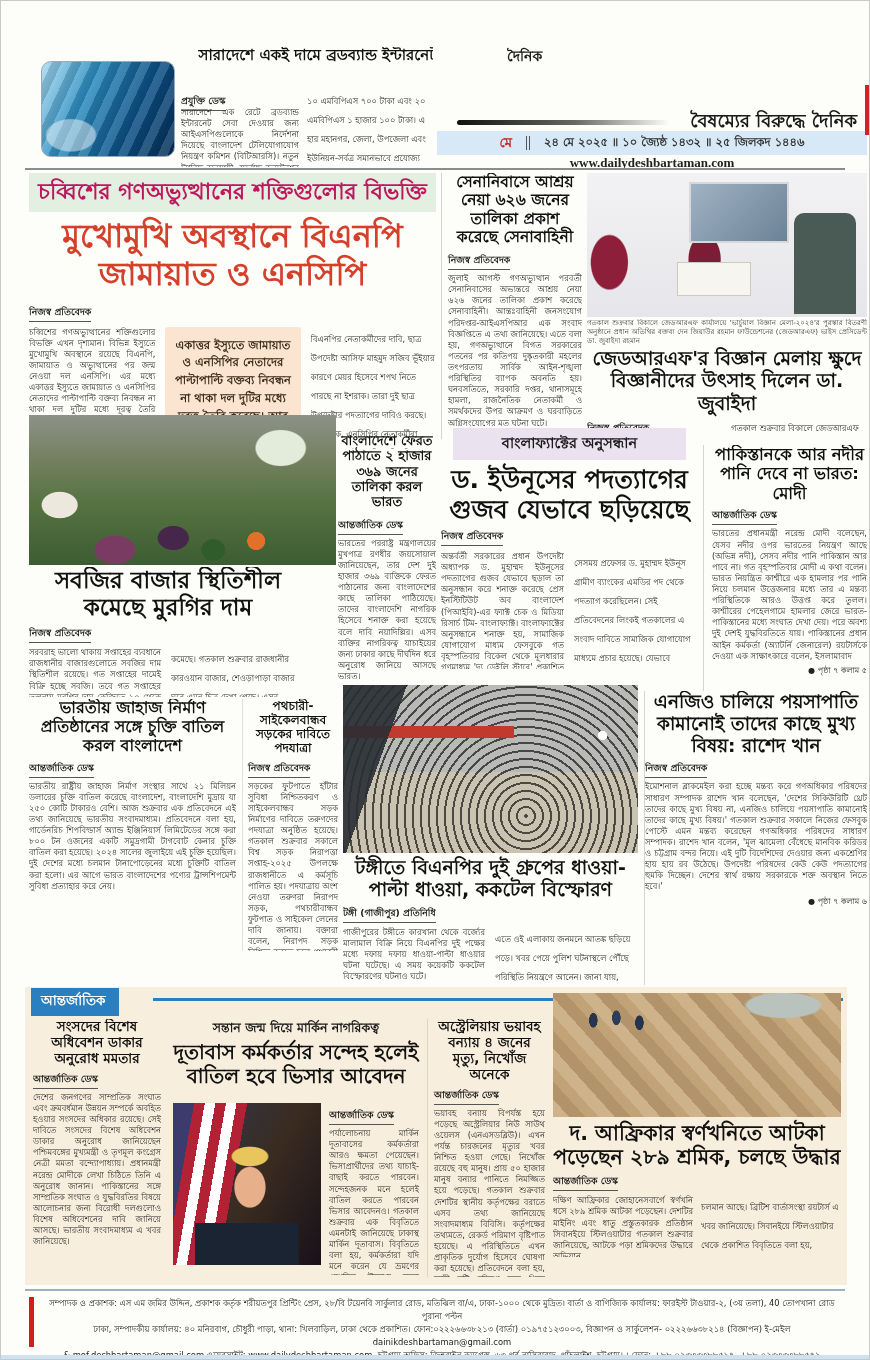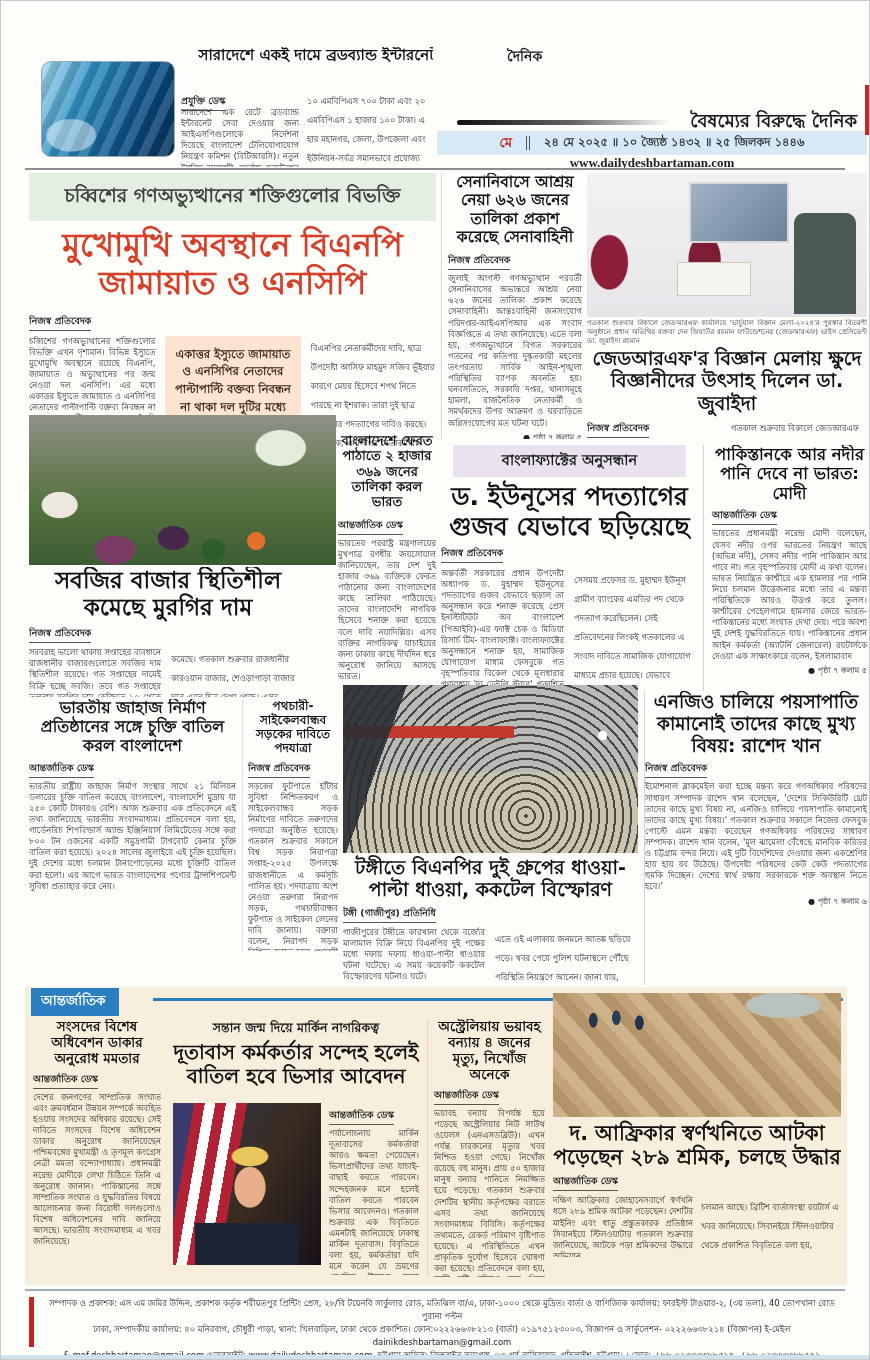--- a/index.html
+++ b/index.html
@@ -40,21 +40,21 @@
         radial-gradient(40px 26px at 22% 78%, rgba(255,255,255,.45) 0 60%, transparent 65%),
         repeating-linear-gradient(115deg, rgba(255,255,255,.14) 0 9px, rgba(0,0,0,.12) 9px 18px),
         linear-gradient(115deg,#aadcf2 0%,#2e8fc2 32%,#0b4f85 68%,#062e55 100%);}
   .topad-head{position:absolute;left:162px;top:0;width:254px;font-size:15px;}
   .topad-by{position:absolute;left:152px;top:42px;}
   .topad-c1{position:absolute;left:152px;top:60px;width:118px;height:60px;}
   .topad-c2{position:absolute;left:278px;top:42px;width:126px;height:78px;}
 
   
   .lead{left:28px;top:172px;width:407px;}
-  .lead-kicker{background:#e2efe1;font-size:19px;font-weight:bold;text-align:center;padding:8px 0;color:#404040;}
+  .lead-kicker{background:#e2efe1;font-size:22px;font-weight:bold;text-align:center;padding:1px 0;color:#be185d;}
   .lead-head{font-size:32px;color:#d5402b;margin-top:6px;}
   .lead-by{margin-top:6px;}
   .lead-cols{display:flex;gap:10px;height:122px;overflow:hidden;margin-top:2px;}
   .lead-c1{width:129px;}
   .lead-c2{width:138px;}
   .lead-c3{width:128px;}
   .quotebox{background:#fce5d0;color:#3d2a1a;font-size:11.5px;font-weight:bold;text-align:center;
             padding:10px 8px;line-height:1.55;border-radius:3px;margin-bottom:5px;}
 
   
@@ -102,21 +102,21 @@
   
   .india{left:337px;top:432px;width:98px;height:256px;}
   .india-head{font-size:13px;margin-bottom:3px;}
   .army{left:440px;top:172px;width:141px;height:266px;border-left:1px solid #d4d4d4;padding-left:6px;box-sizing:border-box;}
   .army-head{font-size:15.5px;margin-bottom:2px;}
   .jrf{left:586px;top:172px;width:280px;height:266px;}
   .jrf-cap{font-size:7px;line-height:1.3;text-align:justify;color:#333;margin-top:2px;height:26px;overflow:hidden;}
   .jrf-head{font-size:19px;margin-top:2px;}
   .jrf-cols{display:flex;gap:8px;height:52px;overflow:hidden;margin-top:2px;}
   .jrf-c{width:136px;}
-  .yunus{left:440px;top:444px;width:257px;height:246px;}
+  .yunus{left:440px;top:427px;width:257px;height:246px;}
   .yunus-kick{background:#ebe2ef;font-size:14.5px;font-weight:bold;text-align:center;padding:4px 0;margin:0 12px;}
   .yunus-head{font-size:25px;margin-top:5px;}
   .yunus-cols{display:flex;gap:10px;height:118px;overflow:hidden;margin-top:2px;}
   .yunus-c{width:123px;}
   .modi{left:702px;top:444px;width:164px;height:246px;border-left:1px solid #d4d4d4;padding-left:8px;box-sizing:border-box;}
   .modi-head{font-size:16.5px;}
   .vegst{left:28px;top:566px;width:278px;height:130px;}
   .veg-head{font-size:23px;}
   .veg-cols{display:flex;gap:10px;height:62px;overflow:hidden;margin-top:1px;}
   .veg-c{width:132px;}

